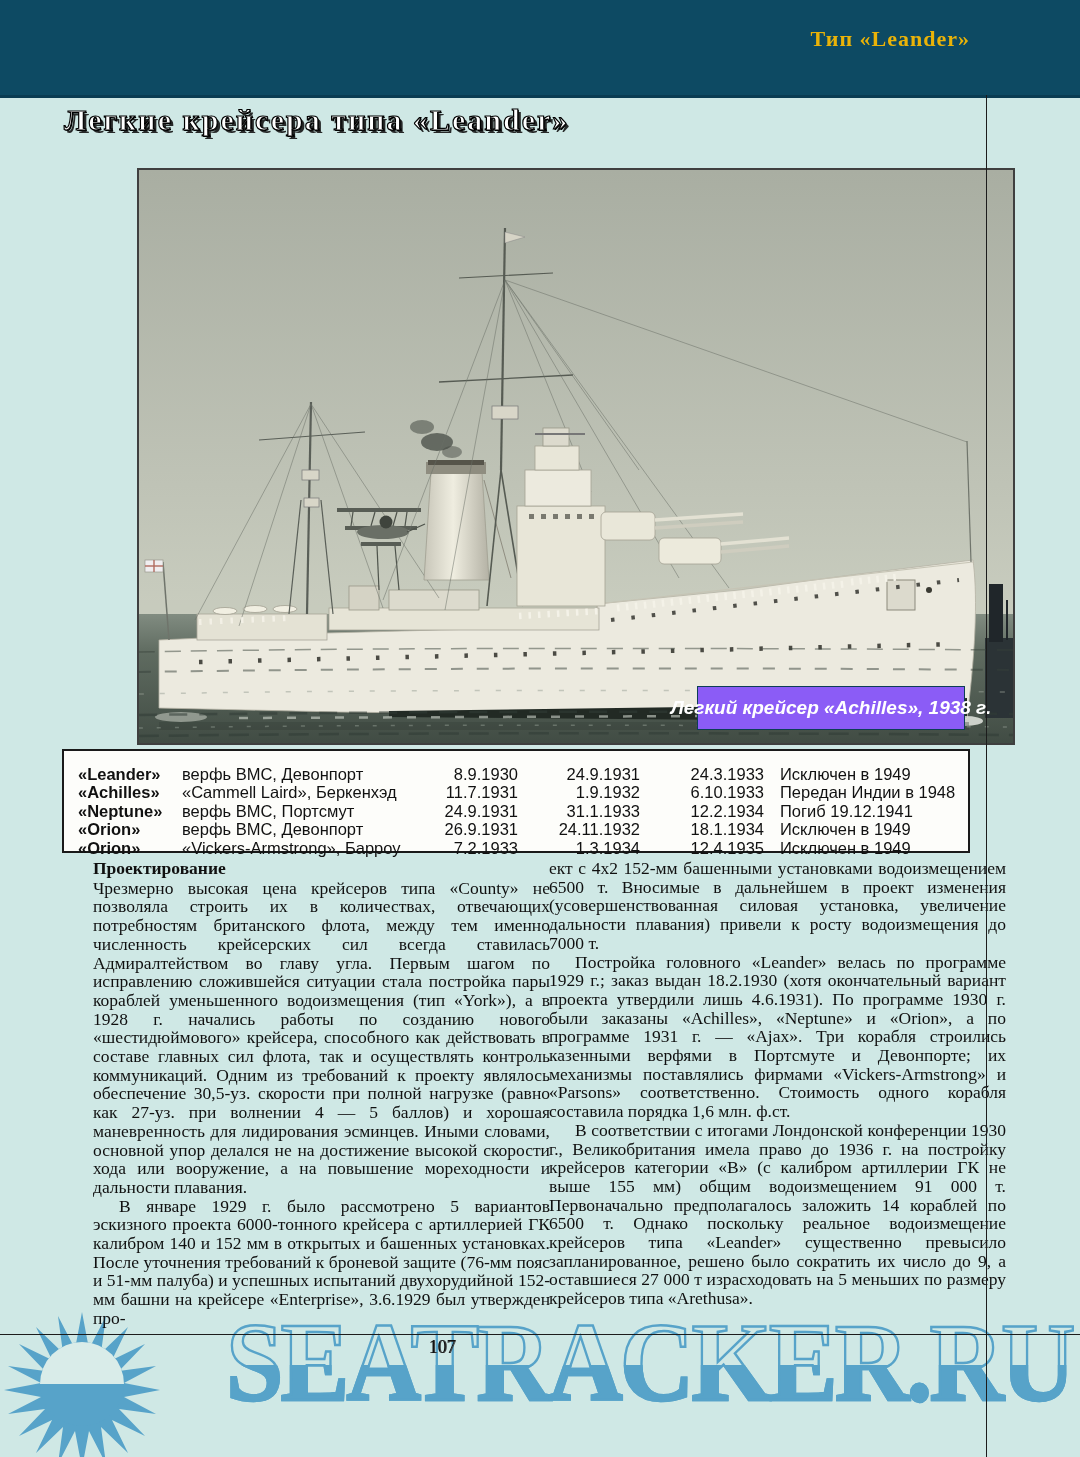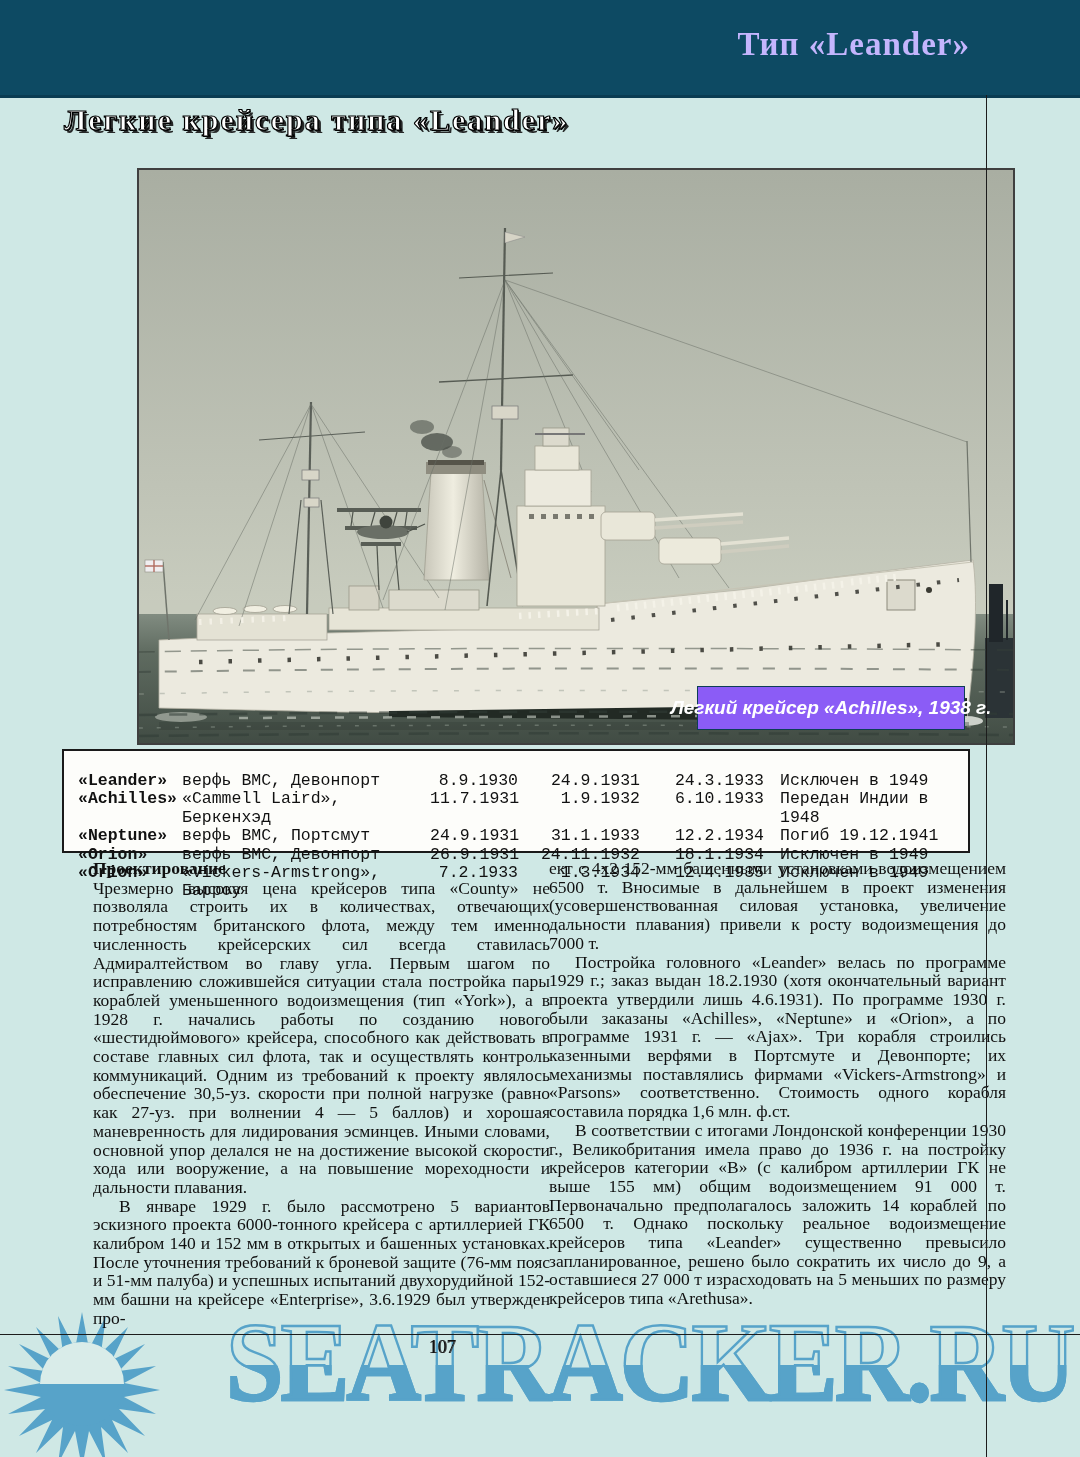--- a/index.html
+++ b/index.html
@@ -2,44 +2,44 @@
 <html lang="ru"><head>
 <meta charset="utf-8">
 <style>
   html,body{margin:0;padding:0;}
   body{width:1080px;height:1457px;overflow:hidden;background:#cfe8e5;position:relative;
        font-family:"Liberation Serif","DejaVu Serif",serif;}
   .abs{position:absolute;}
 
   
   .header{left:0;top:0;width:1080px;height:95px;background:#0d4a63;border-bottom:3px solid #0a3c52;z-index:1;}
-  .header-title{position:absolute;right:110px;top:26px;color:#c4b5fd;font-weight:bold;
-      font-size:33px;letter-spacing:1px;white-space:nowrap;}
+  .header-title{position:absolute;right:110px;top:26px;color:#eab308;font-weight:bold;
+      font-size:22px;letter-spacing:1px;white-space:nowrap;}
 
   
   .v-rule{left:986px;top:95px;width:0;height:1362px;border-left:1.6px solid #1c1c1c;z-index:5;}
 
   
   .page-title{left:64px;top:103px;margin:0;font-size:30px;font-weight:bold;letter-spacing:2px;
       color:#fff;-webkit-text-stroke:1.2px #000;
       text-shadow:3px 3px 0 rgba(20,20,20,.9),1px 1px 0 #000;white-space:nowrap;z-index:2;}
 
   
   .photo{left:97px;top:152px;width:878px;height:577px;border:2px solid #3f3f3f;box-sizing:border-box;
       background:#b9beb1;z-index:1;}
   .photo svg{display:block;width:100%;height:100%;}
   .photo-caption{left:698px;top:687px;width:266px;height:42px;background:#8b5cf6;color:#fff;
       font-family:"Liberation Sans","DejaVu Sans",sans-serif;font-size:19px;font-weight:bold;font-style:italic;
       display:flex;align-items:center;justify-content:center;white-space:nowrap;z-index:3;
       box-shadow:0 0 0 1px #0d3e55;}
 
   
   .ships-table{left:62px;top:749px;width:908px;height:104px;box-sizing:border-box;background:#fdfdfa;
-      border:2px solid #1a1a1a;padding:21px 12px 0 14px;z-index:2;
-      font-family:Liberation Mono, monospace;font-size:16.5px;color:#111;}
+      border:2px solid #1a1a1a;padding:14px 12px 0 14px;z-index:2;
+      font-family:Liberation Sans, sans-serif;font-size:16.5px;color:#111;}
   .t-row{display:grid;grid-template-columns:104px 248px 88px 122px 124px 1fr;line-height:18.4px;}
   .t-name{font-weight:bold;}
   .t-num{text-align:right;}
   .t-fate{padding-left:16px;}
 
   
   .col{top:859px;width:457px;font-size:17.5px;line-height:18.7px;text-align:justify;color:#101010;z-index:4;}
   .col-left{left:62px;margin-left:31px;}
   .col-right{left:549px;}
   .section-heading{font-weight:bold;font-size:17.5px;margin:0 0 1px 0;}

